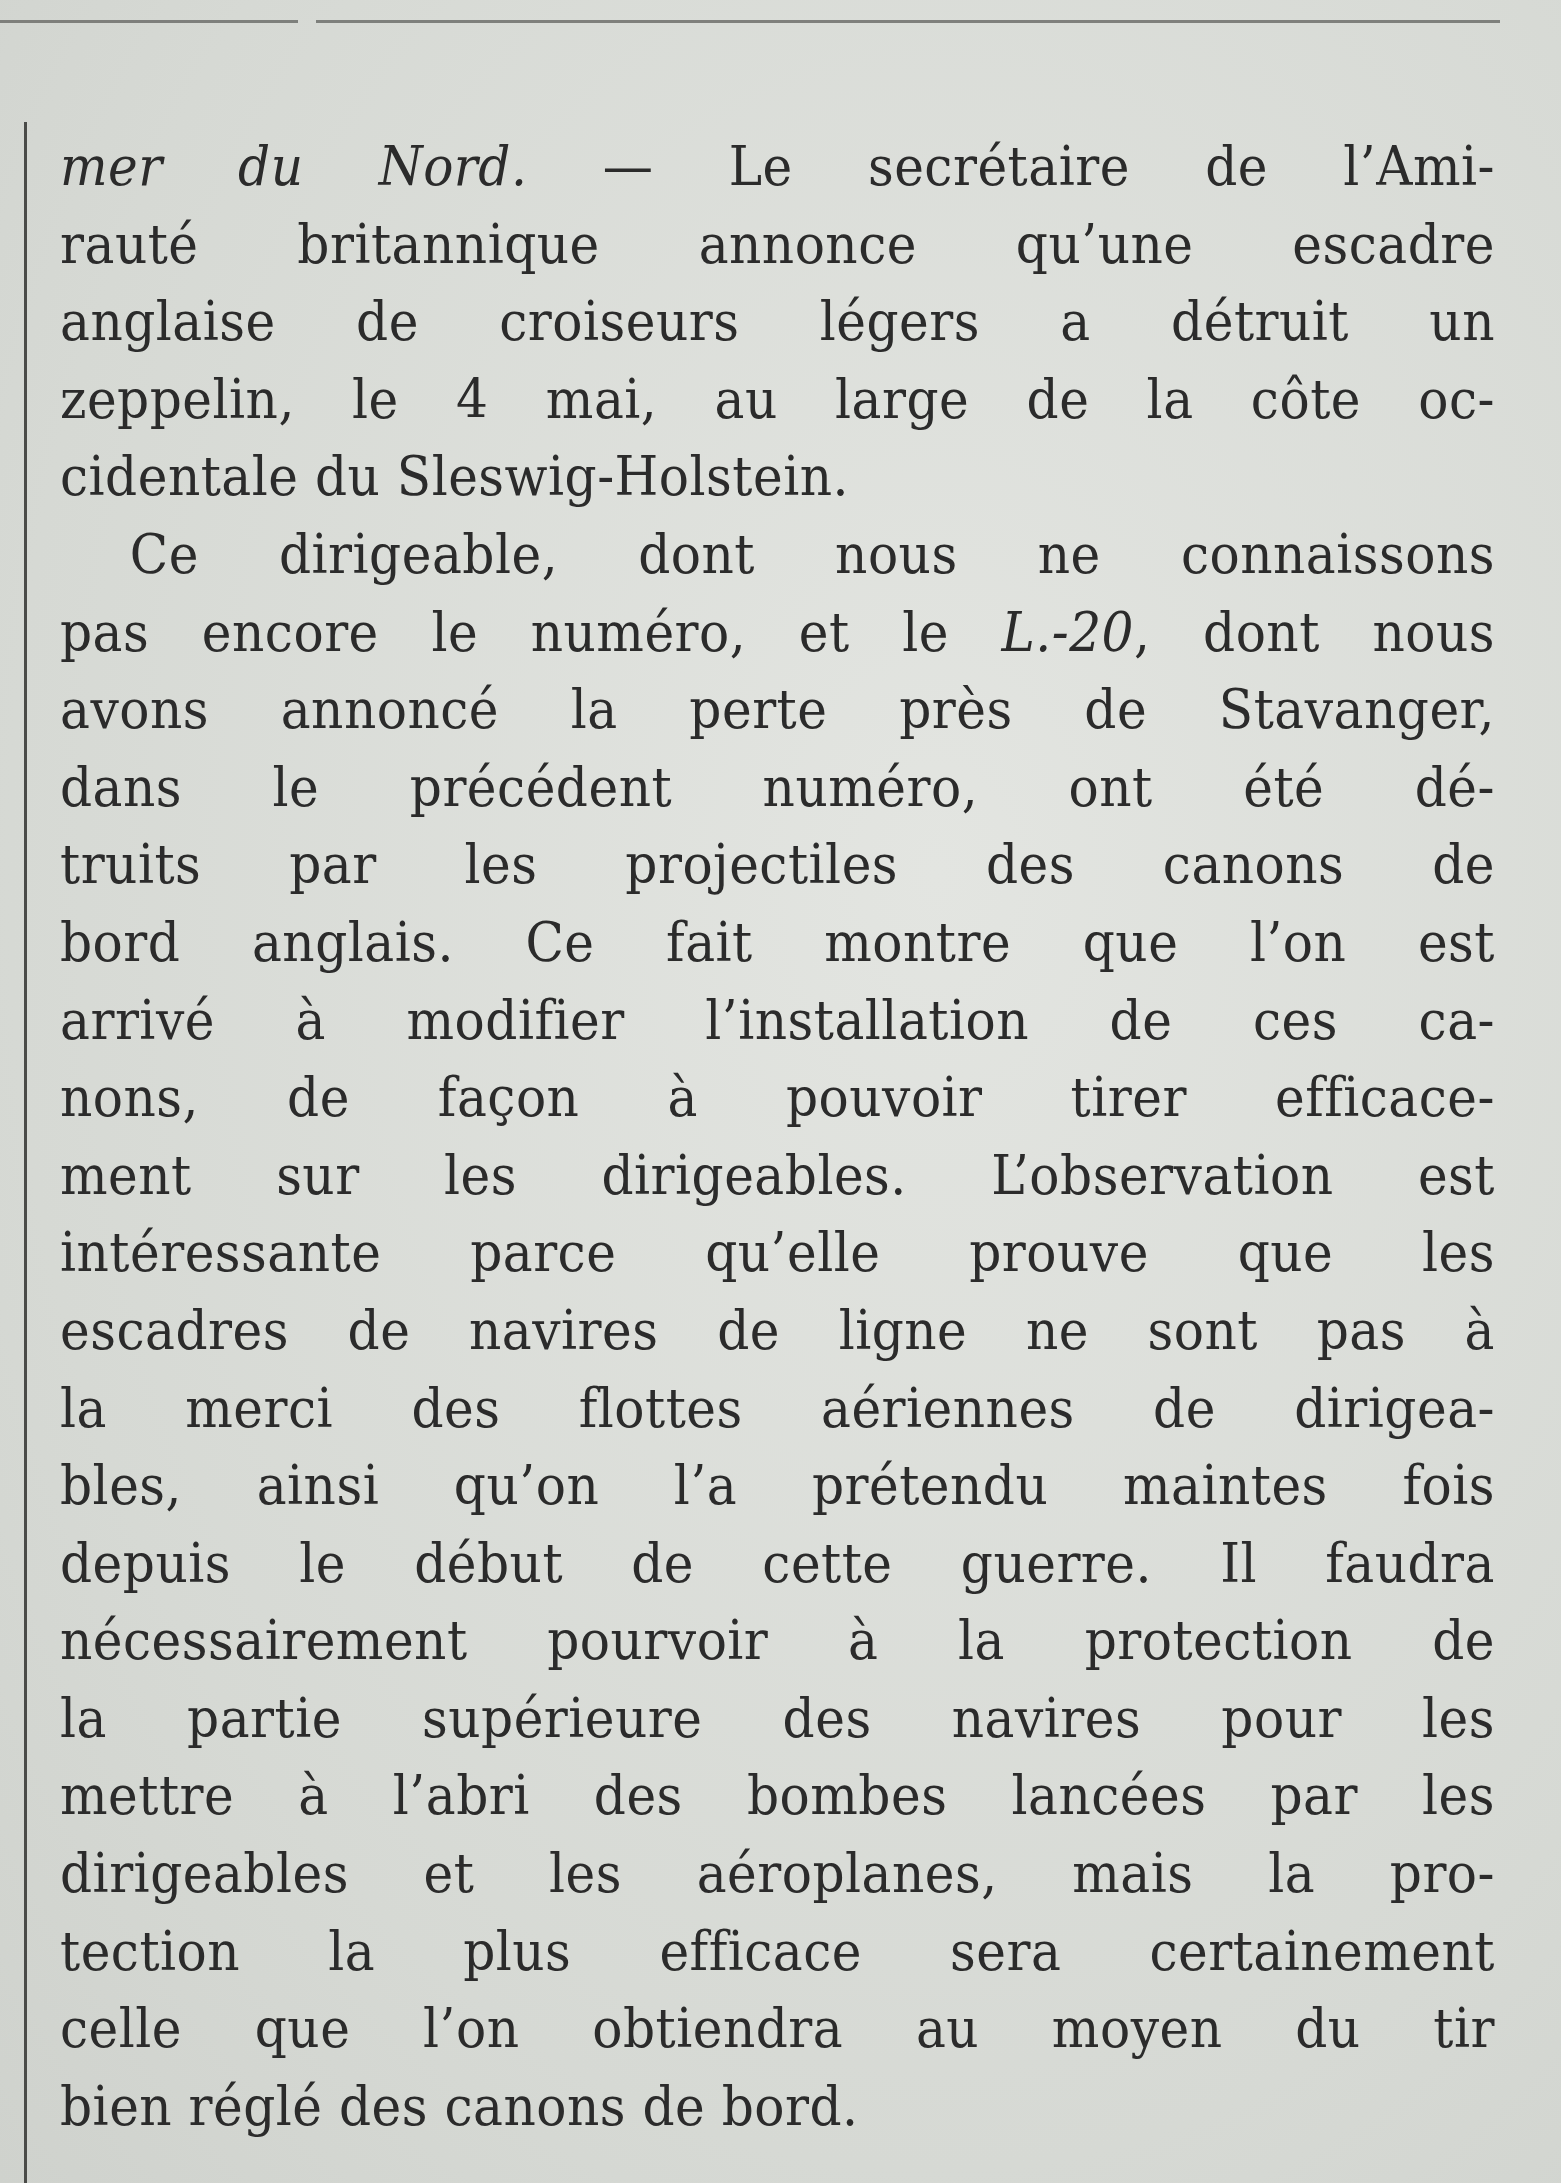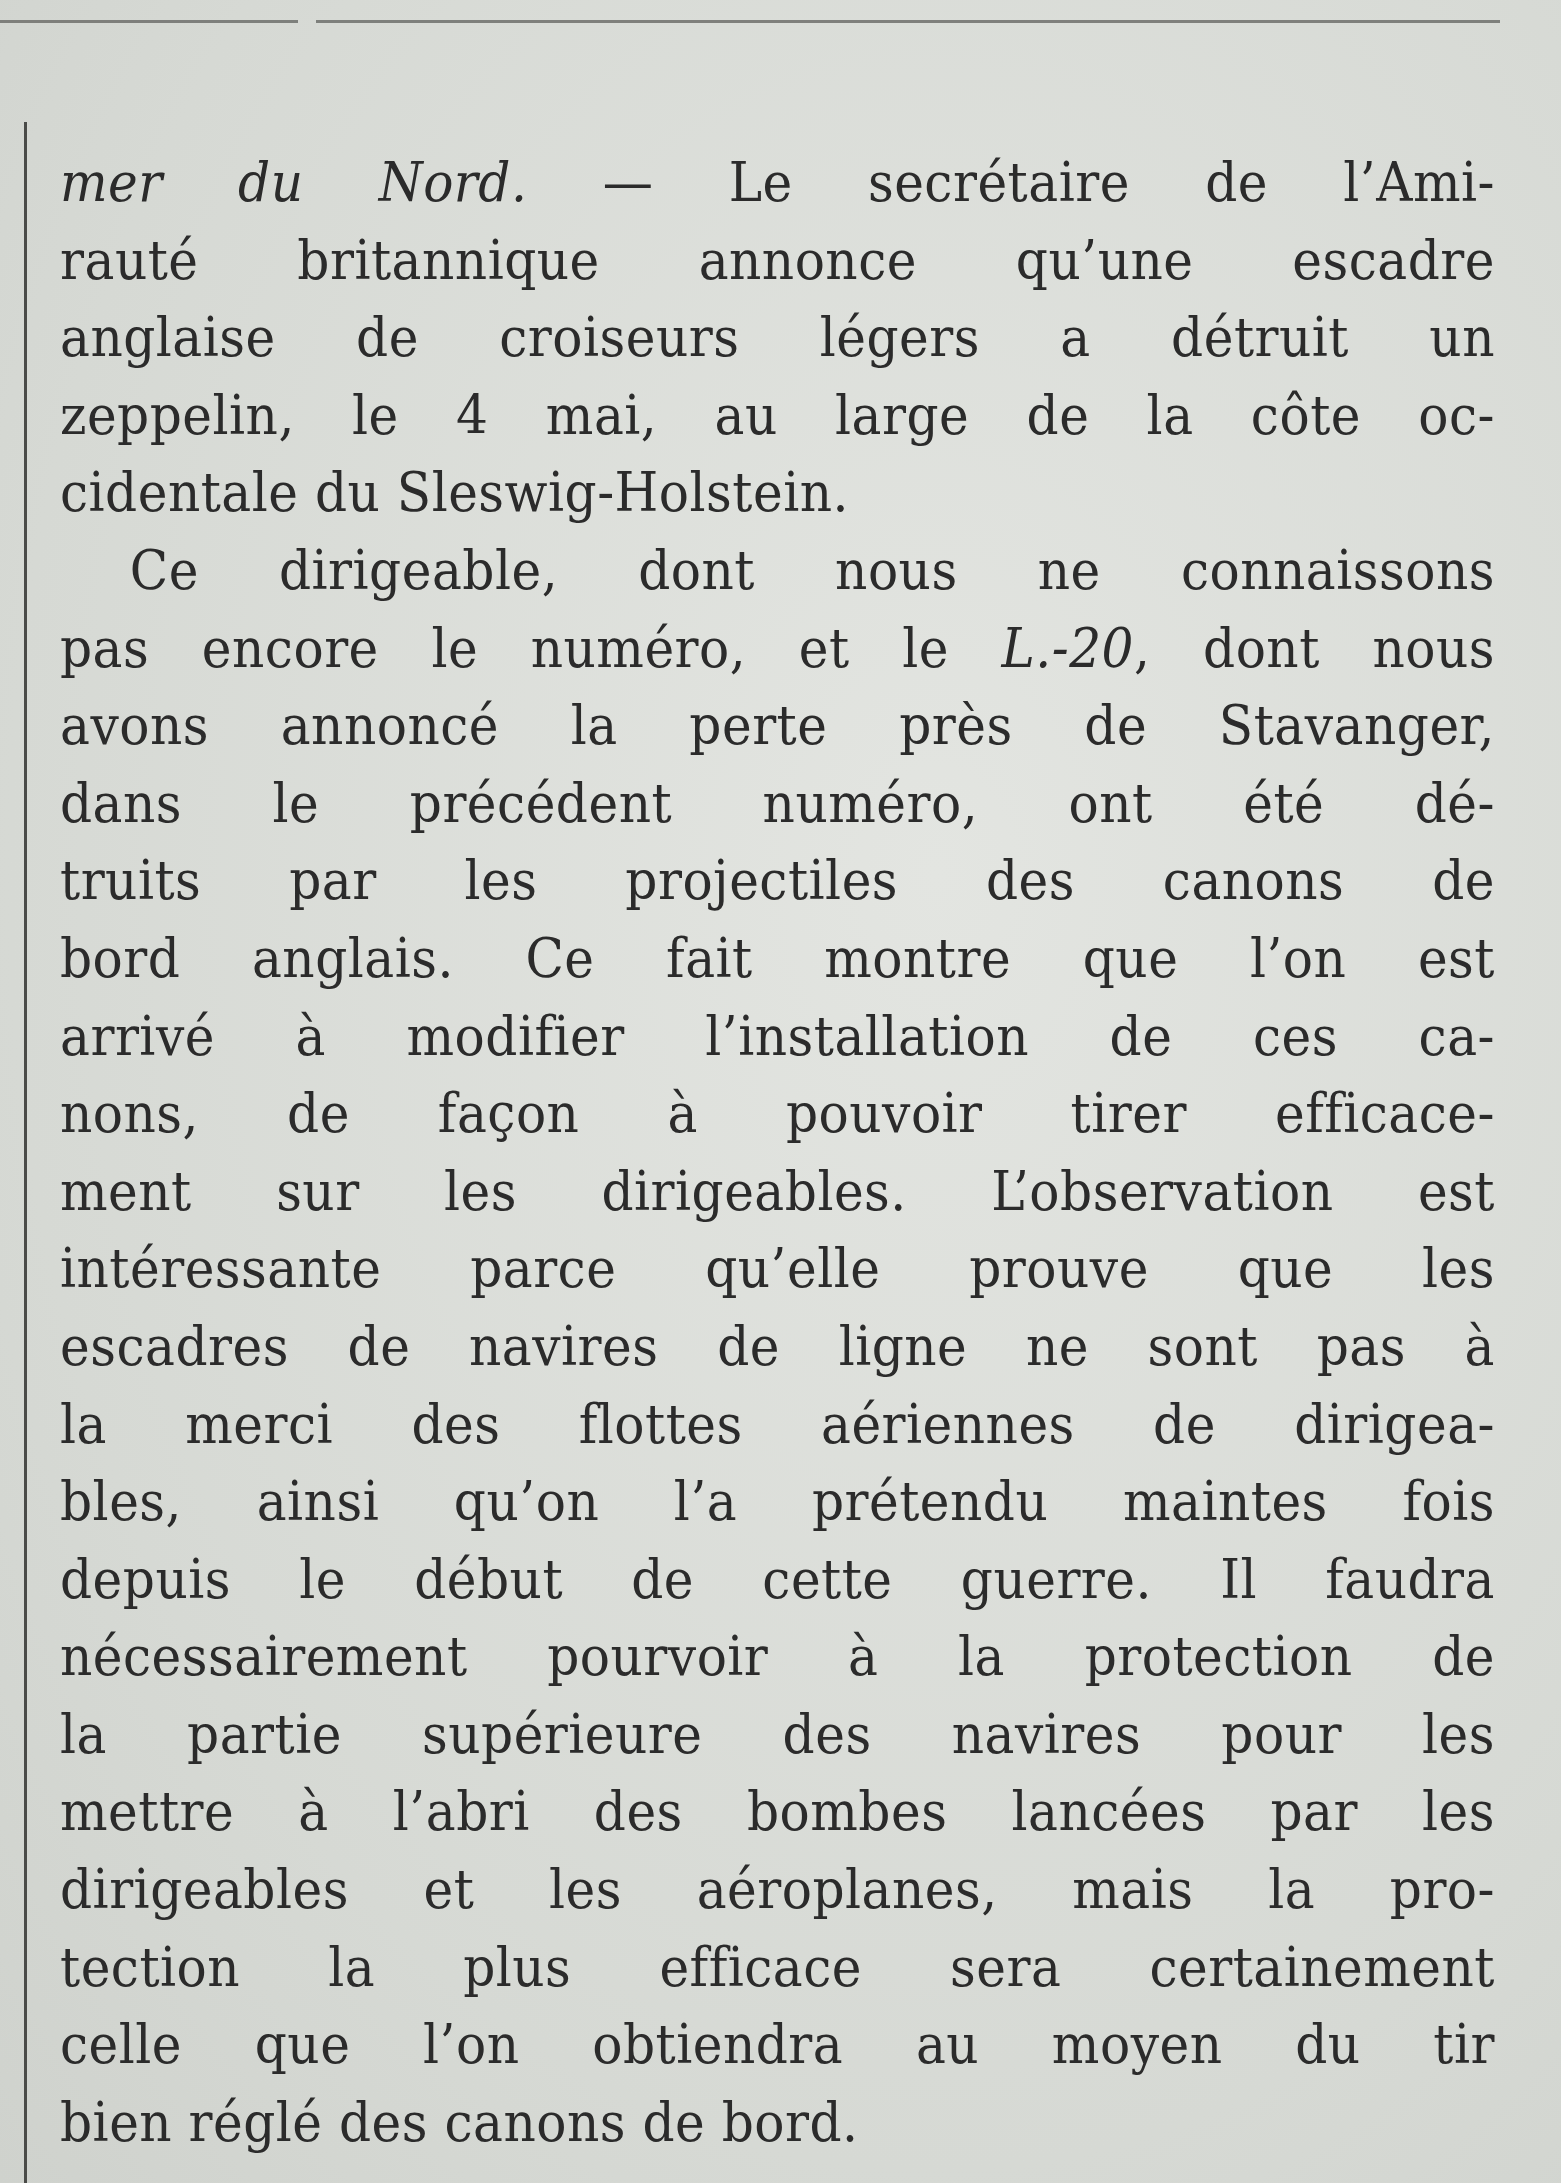--- a/index.html
+++ b/index.html
@@ -31,21 +31,21 @@
       left: 24px;
       top: 122px;
       width: 3px;
       height: 2061px;
       background: #4a4b48;
     }
 
     .article {
       position: absolute;
       left: 60px;
-      top: 144px;
+      top: 128px;
       width: 1435px;
     }
     .line {
       height: 77.6px;
       line-height: 77.6px;
       font-size: 54px;
       letter-spacing: 0.5px;
       white-space: nowrap;
       text-align: justify;
       text-align-last: justify;

